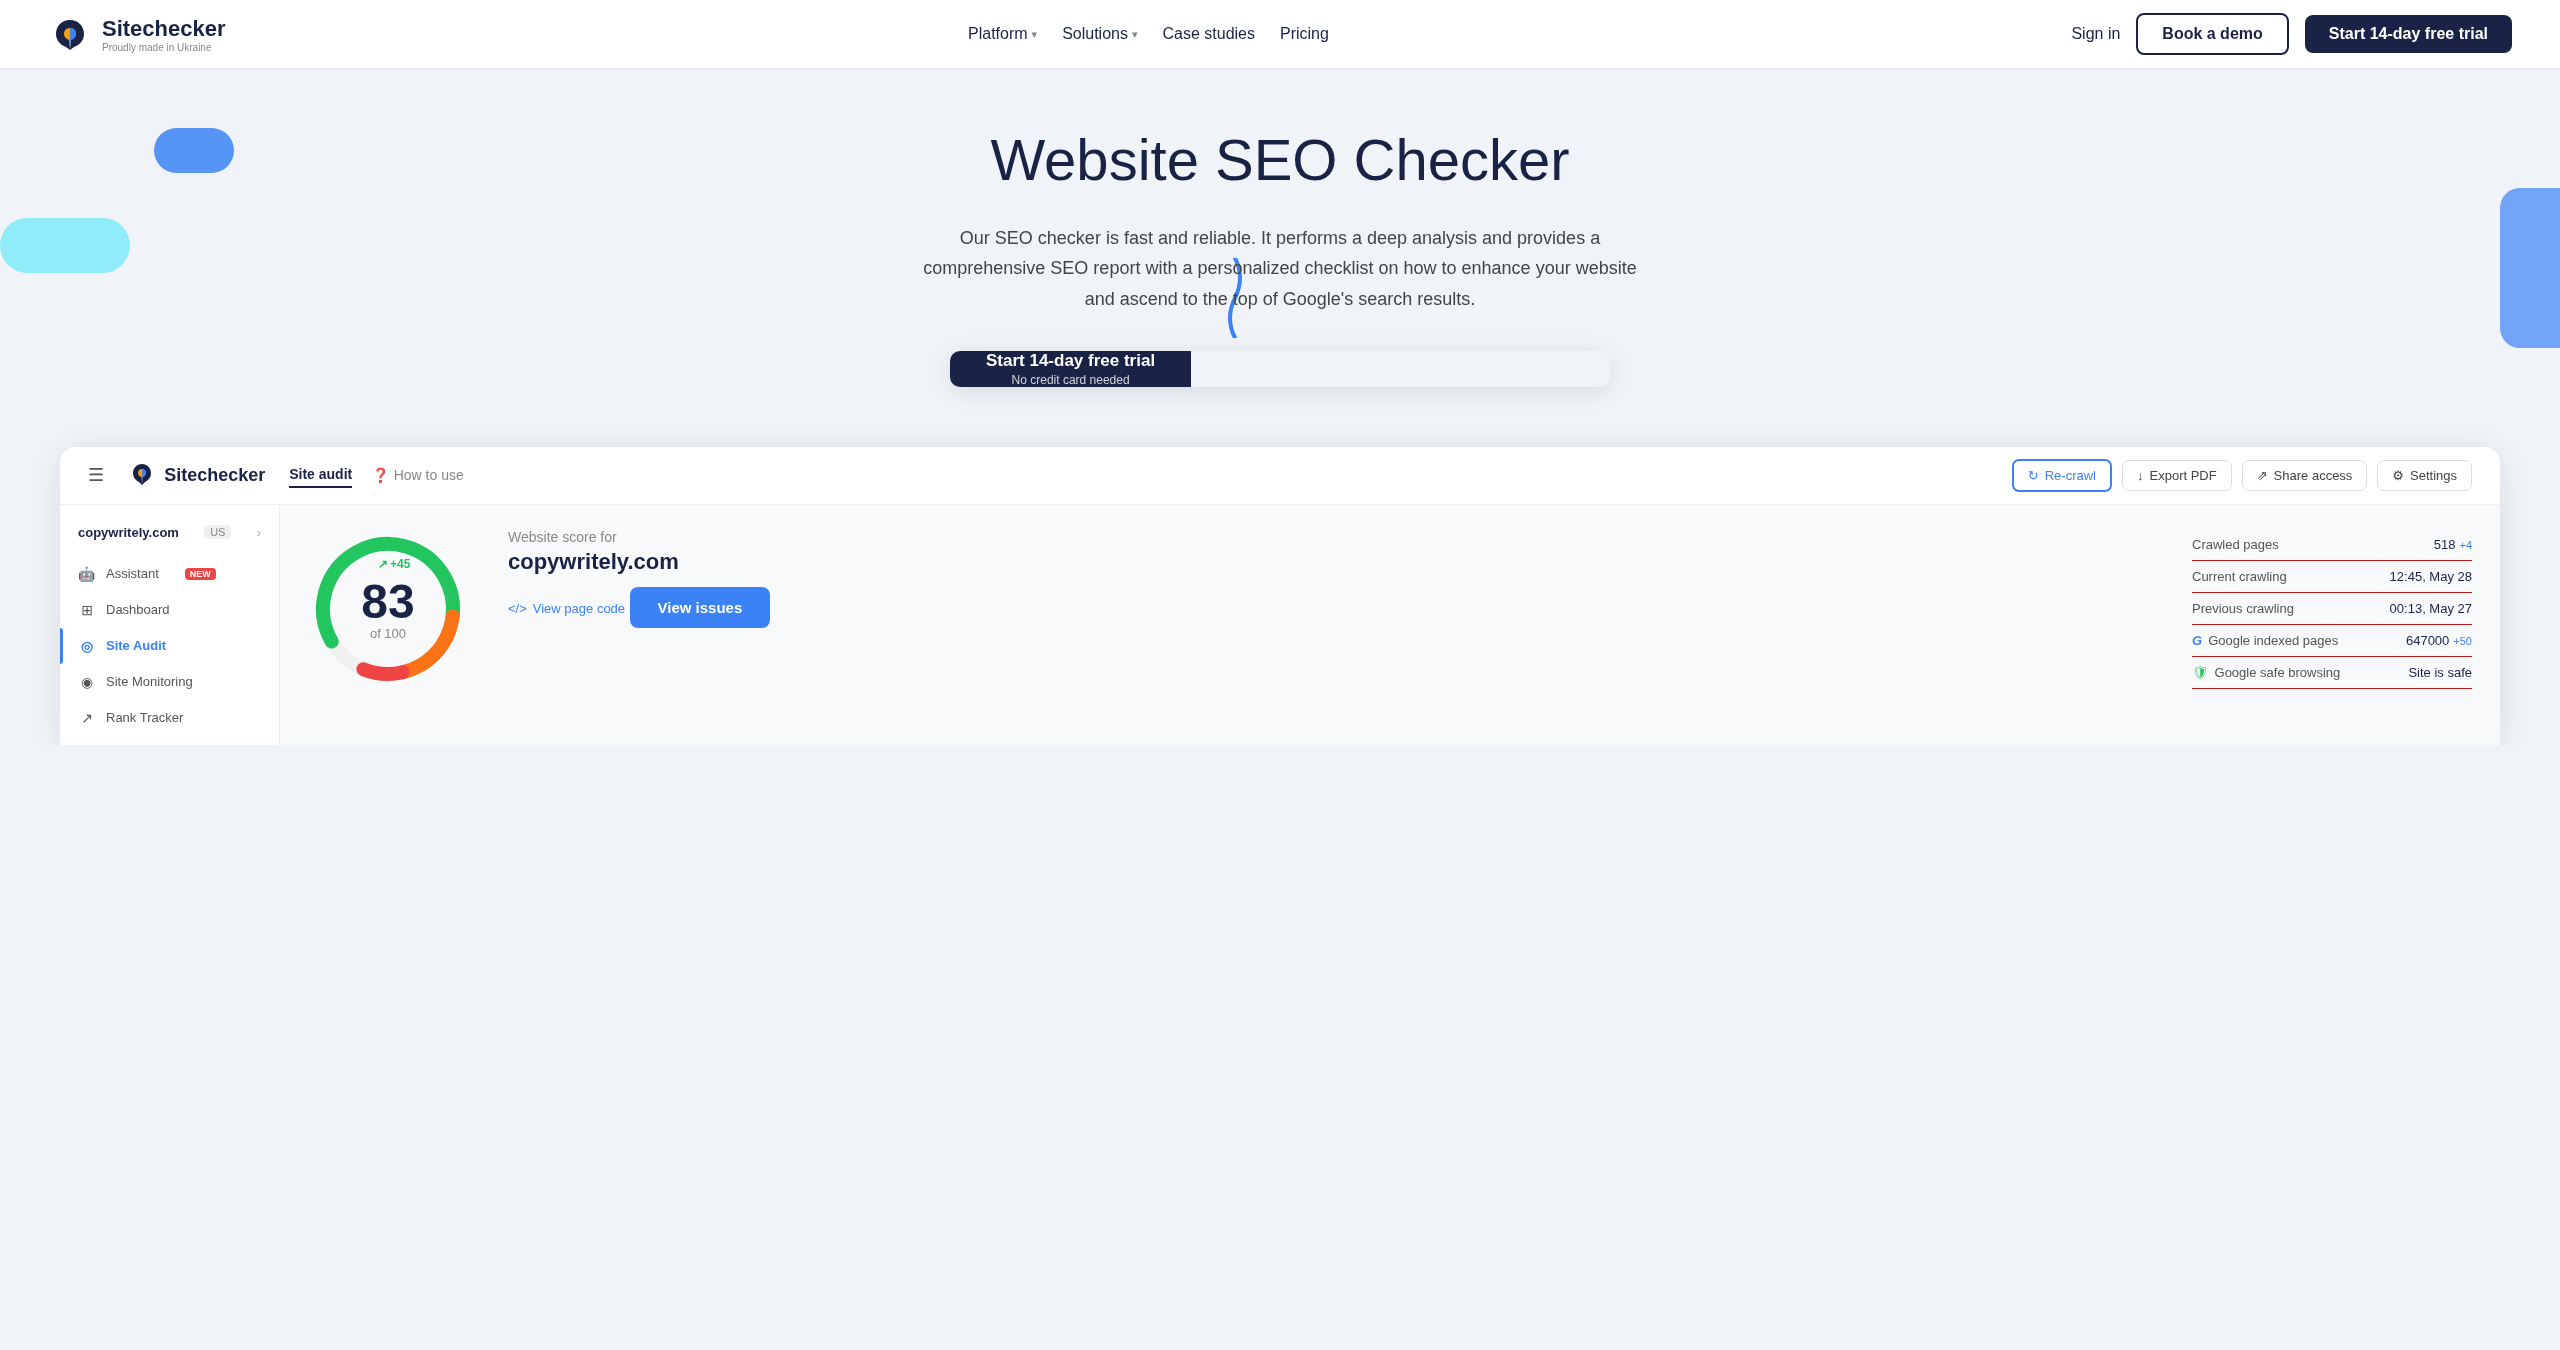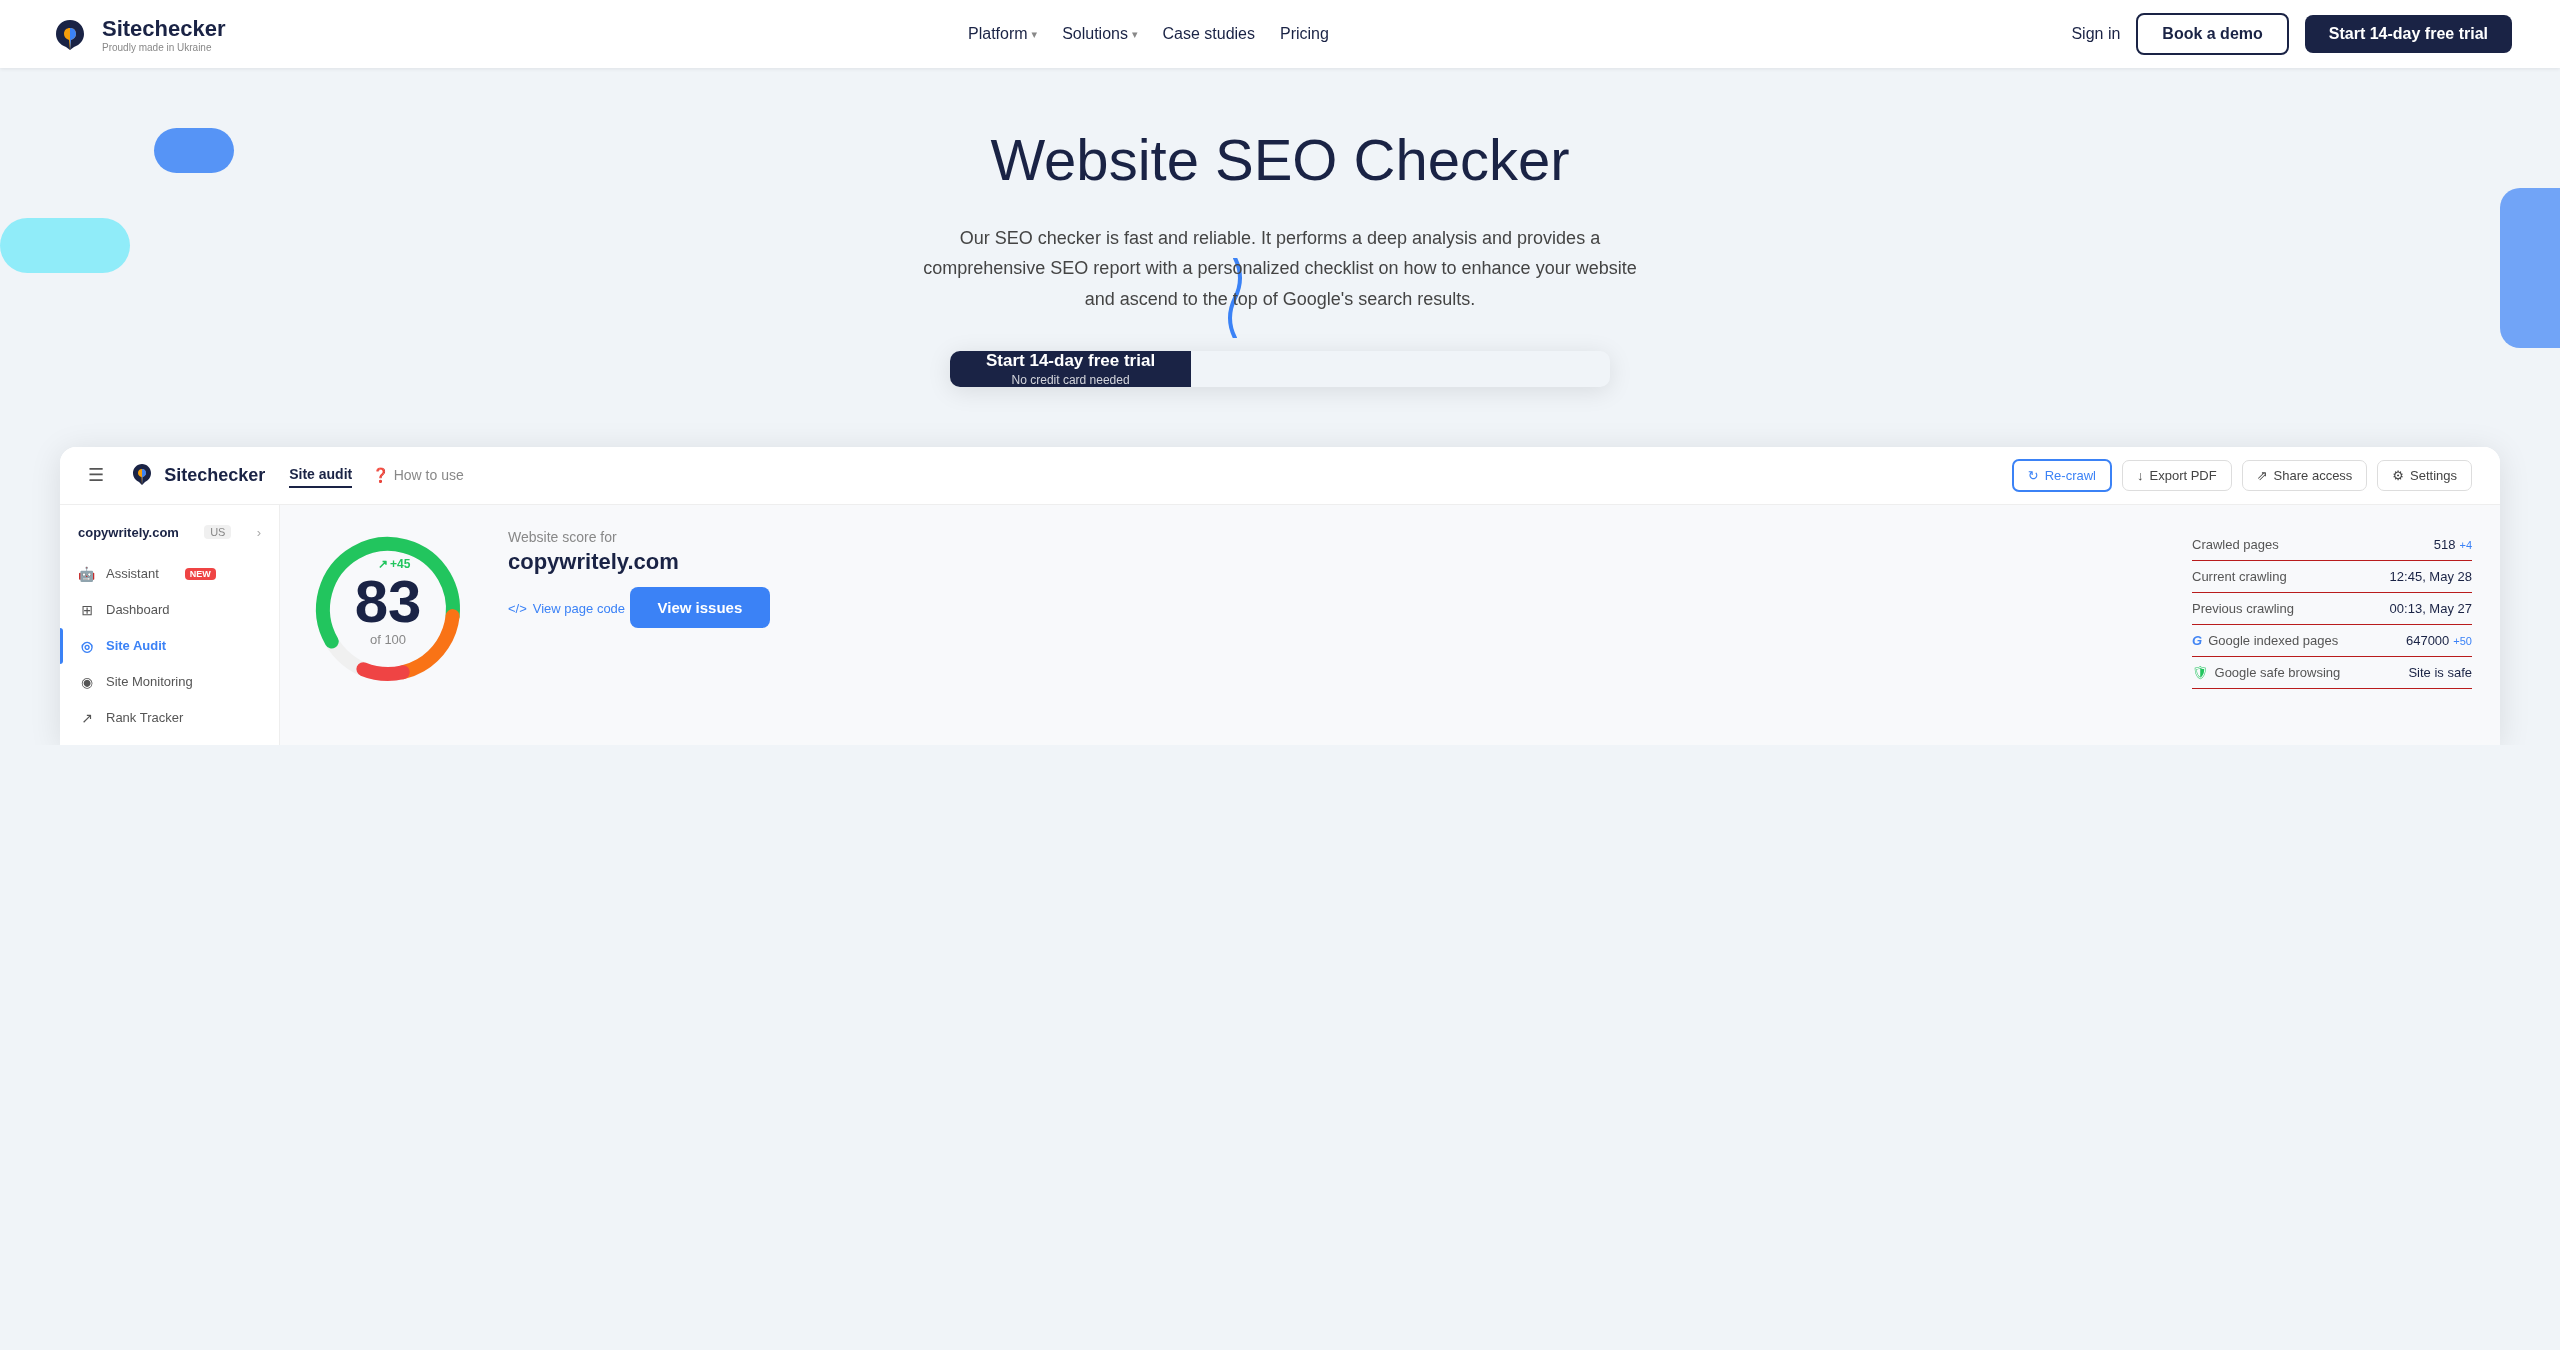--- a/index.html
+++ b/index.html
@@ -131,21 +131,21 @@
     .dash-main { flex: 1; padding: 24px 28px; background: #f8f9fb; }
     .dash-score-section { display: flex; align-items: flex-start; gap: 40px; }
 
     
     .score-circle-wrap { position: relative; width: 160px; height: 160px; flex-shrink: 0; }
     .score-svg { width: 160px; height: 160px; }
     .score-center {
       position: absolute; top: 50%; left: 50%; transform: translate(-50%, -50%);
       text-align: center;
     }
-    .score-number { font-size: 60px; font-weight: 800; color: #1a2345; line-height: 1; }
+    .score-number { font-size: 48px; font-weight: 800; color: #1a2345; line-height: 1; }
     .score-of { font-size: 13px; color: #888; }
     .score-trend {
       position: absolute; top: 28px; left: 50%; transform: translateX(-10px);
       font-size: 12px; font-weight: 700; color: #22c55e; display: flex; align-items: center; gap: 2px;
     }
 
     
     .score-info { flex: 1; }
     .score-site-label { font-size: 14px; color: #888; margin-bottom: 4px; }
     .score-site-name { font-size: 22px; font-weight: 700; color: #1a2345; margin-bottom: 12px; }

